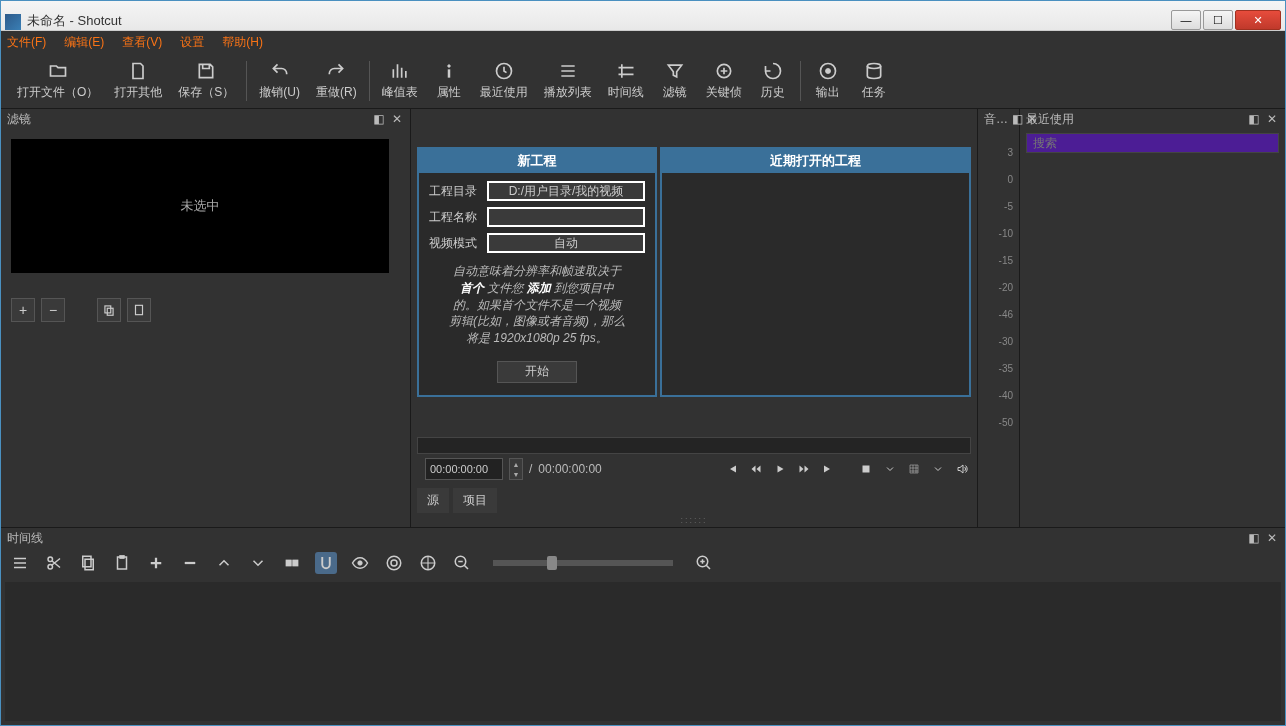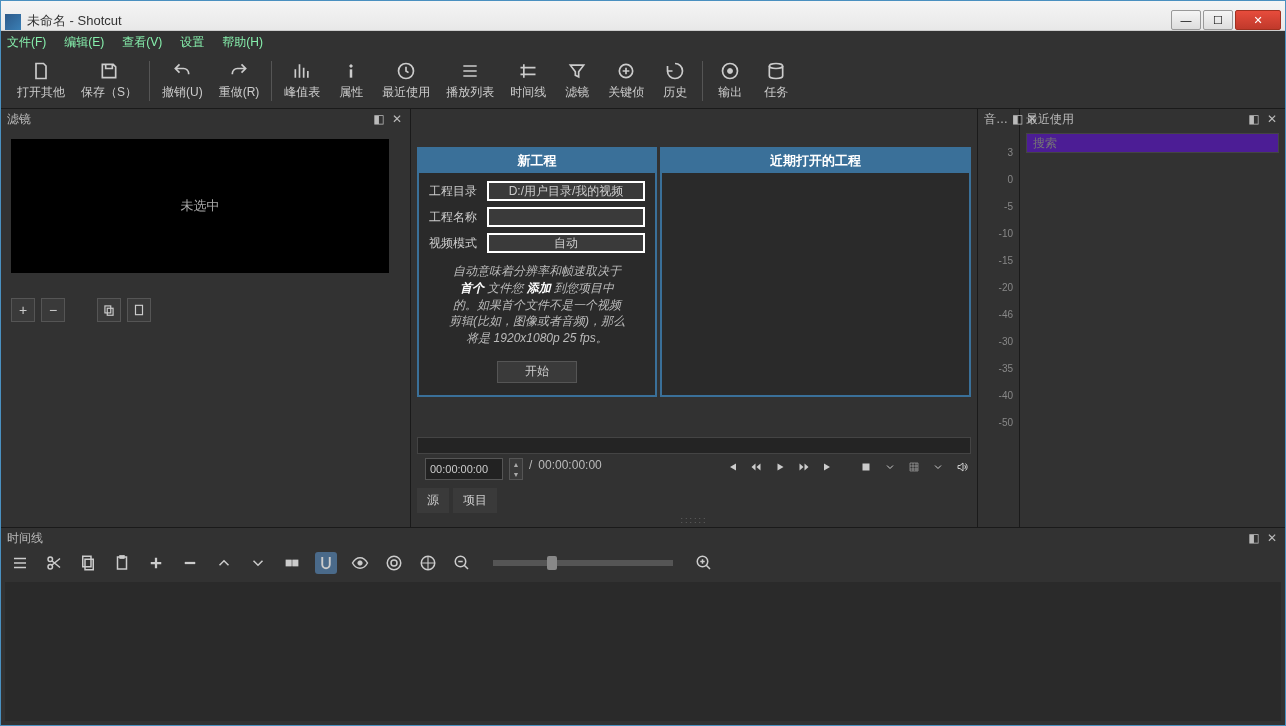--- a/index.html
+++ b/index.html
@@ -4,21 +4,21 @@
 <style>
 * { margin: 0; padding: 0; box-sizing: border-box; font-family: "Microsoft YaHei", sans-serif; }
 body { background: #fff; width: 1286px; height: 726px; overflow: hidden; }
 .window { width: 1286px; height: 726px; border: 1px solid #4a90c0; display: flex; flex-direction: column; background: #323232; }
 .titlebar { height: 30px; background: linear-gradient(#f5f5f5,#e8e8e8); display: flex; align-items: flex-end; padding: 0 4px; border-bottom: 1px solid #ccc; }
 .titlebar .app-icon { width: 16px; height: 16px; background: linear-gradient(135deg,#2d5a8a,#3a7fb5); margin-right: 6px; }
 .titlebar .title { flex: 1; font-size: 13px; color: #333; }
 .titlebar .win-btns { display: flex; }
 .win-btn { width: 30px; height: 20px; margin-left: 2px; display: flex; align-items: center; justify-content: center; font-size: 11px; cursor: pointer; border: 1px solid #999; background: linear-gradient(#f5f5f5,#ddd); border-radius: 2px; }
 .win-btn.close { background: linear-gradient(#e74c3c,#c0392b); color: #fff; border-color: #a03020; width: 46px; }
-.menubar { height: 22px; background: #323232; display: flex; align-items: center; padding: 0 6px; color: #86efac; font-size: 12px; }
+.menubar { height: 22px; background: #323232; display: flex; align-items: center; padding: 0 6px; color: #f97316; font-size: 12px; }
 .menubar span { margin-right: 18px; cursor: pointer; }
 .toolbar { height: 56px; background: #323232; display: flex; align-items: center; padding: 4px 8px; border-bottom: 1px solid #1a1a1a; }
 .tbtn { display: flex; flex-direction: column; align-items: center; justify-content: center; color: #ccc; font-size: 12px; padding: 2px 8px; cursor: pointer; min-width: 46px; }
 .tbtn .tico { width: 22px; height: 22px; margin-bottom: 2px; display: flex; align-items: center; justify-content: center; }
 .tbtn svg { width: 20px; height: 20px; fill: #ccc; stroke: #ccc; }
 .tsep { width: 1px; height: 40px; background: #555; margin: 0 4px; }
 .workspace { flex: 1; display: flex; background: #323232; overflow: hidden; }
 .pane { display: flex; flex-direction: column; color: #ccc; font-size: 12px; }
 .pane-header { height: 20px; background: #323232; display: flex; align-items: center; padding: 0 6px; font-size: 12px; color: #bbb; }
 .pane-header .ph-title { flex: 1; }
@@ -32,21 +32,21 @@
 .card { border: 2px solid #3a7099; background: #2a2a2a; flex: 1; display: flex; flex-direction: column; }
 .card-header { background: #3a7099; color: #fff; text-align: center; font-size: 13px; padding: 3px 0; font-weight: bold; }
 .card-body { padding: 8px 10px; color: #ccc; font-size: 12px; }
 .form-row { display: flex; align-items: center; margin-bottom: 6px; }
 .form-row label { width: 58px; }
 .form-row .fld { flex: 1; height: 20px; background: #3a3a3a; border: 2px solid #ffffff; color: #ccc; font-size: 12px; display: flex; align-items: center; justify-content: center; }
 .desc { font-size: 12px; color: #bbb; text-align: center; line-height: 1.4; padding: 4px 20px; font-style: italic; }
 .desc b { color: #fff; }
 .start-btn { display: block; margin: 10px auto 4px; width: 80px; height: 22px; background: #3a3a3a; border: 1px solid #555; color: #ccc; font-size: 12px; cursor: pointer; }
 .seekbar { margin-top: 40px; height: 30px; background: #242424; border: 1px solid #444; }
-.transport { display: flex; align-items: flex-start; margin-top: 4px; height: 26px; gap: 6px; padding-left: 8px; }
+.transport { display: flex; align-items: center; margin-top: 4px; height: 26px; gap: 6px; padding-left: 8px; }
 .timecode { width: 78px; height: 22px; background: #222; border: 1px solid #555; color: #ccc; font-size: 11px; display: flex; align-items: center; padding: 0 4px; }
 .spin { width: 14px; height: 22px; background: #3a3a3a; border: 1px solid #555; display: flex; flex-direction: column; }
 .spin div { flex:1; display:flex; align-items:center; justify-content:center; font-size:7px; color:#aaa; }
 .tlabel { color: #bbb; font-size: 12px; }
 .tspace { flex: 1; }
 .pbtn { width: 18px; height: 18px; display: flex; align-items: center; justify-content: center; cursor: pointer; }
 .pbtn svg { width: 12px; height: 12px; fill: #ccc; }
 .src-tabs { display: flex; gap: 4px; margin-top: 8px; }
 .src-tab { padding: 4px 10px; background: #3a3a3a; color: #ccc; font-size: 12px; cursor: pointer; }
 .audio-pane { width: 42px; border-left: 1px solid #1a1a1a; position: relative; }
@@ -84,20 +84,28 @@
     <span>编辑(E)</span>
     <span>查看(V)</span>
     <span>设置</span>
     <span>帮助(H)</span>
   </div>
 
   <div class="toolbar">
     <div class="tbtn">
         <div class="tico">
           <svg viewBox="0 0 24 24">
+            <path d="M3 6h7l2 2h9v10H3z" fill="none" stroke-width="2"></path>
+          </svg>
+        </div>
+        <span>打开文件（O）</span>
+      </div>
+    <div class="tbtn">
+        <div class="tico">
+          <svg viewBox="0 0 24 24">
             <path d="M6 3h9l3 3v15H6z" fill="none" stroke-width="2"></path>
           </svg>
         </div>
         <span>打开其他</span>
       </div>
     <div class="tbtn">
         <div class="tico">
           <svg viewBox="0 0 24 24">
             <path d="M4 4h13l3 3v13H4z M8 4v5h8V4" fill="none" stroke-width="2"></path>
           </svg>

